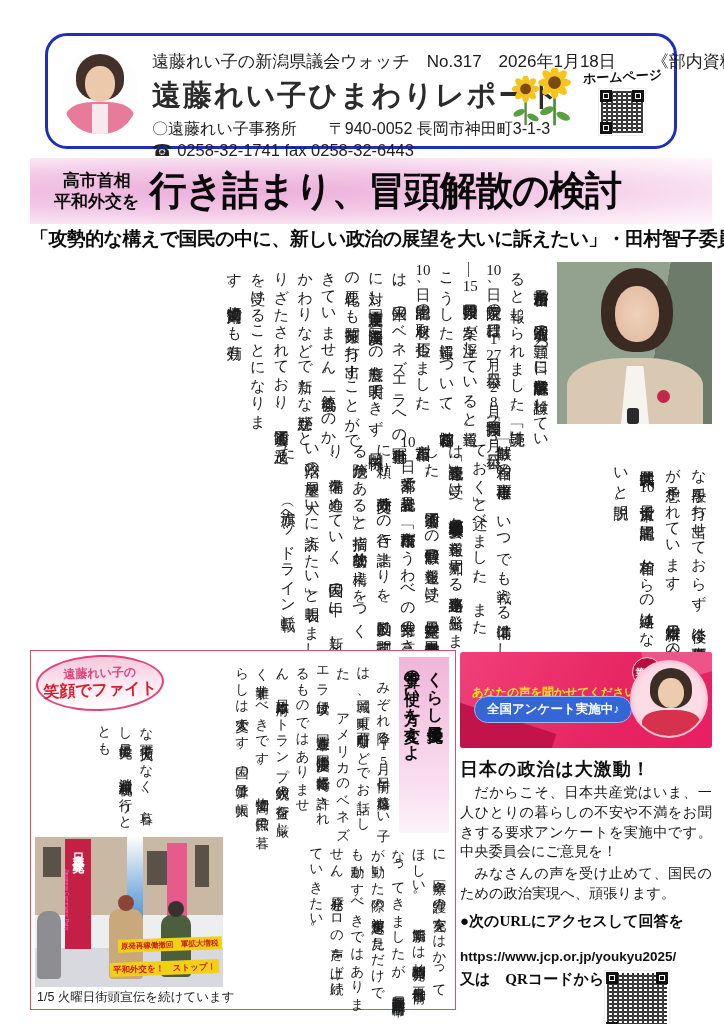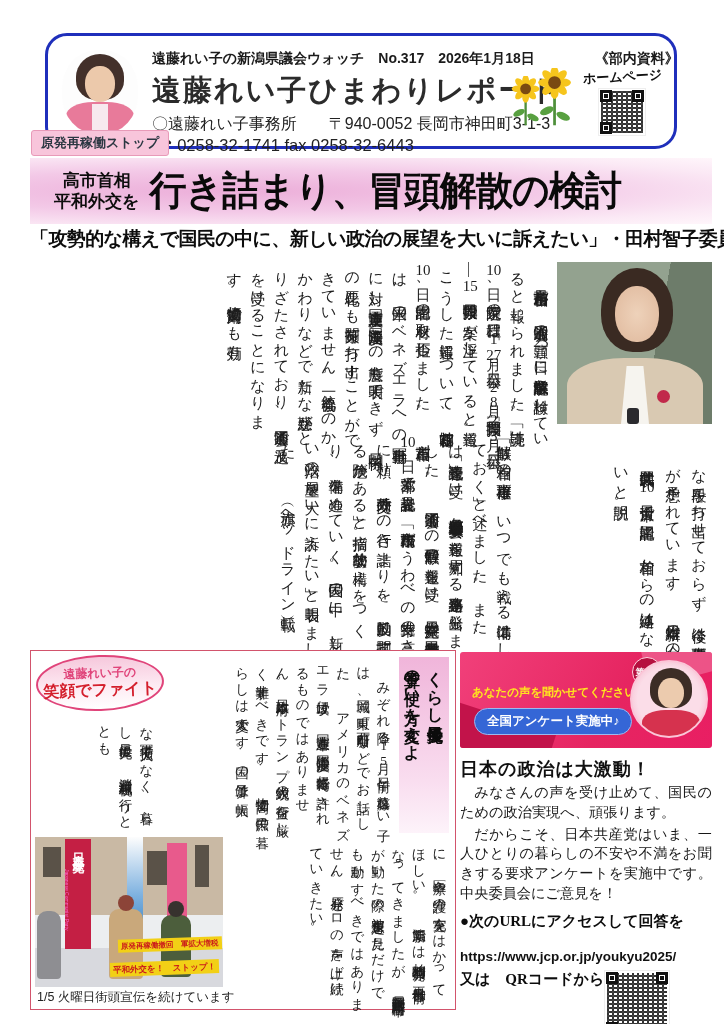--- a/index.html
+++ b/index.html
@@ -13,21 +13,21 @@
   .avatar { position:absolute; left:14px; top:14px; width:76px; height:84px;
     border-radius:46%; overflow:hidden; background:#fdfdfd; }
   .av-hair { position:absolute; left:14px; top:4px; width:48px; height:46px; background:#43302a;
     border-radius:50% 50% 42% 42%; }
   .av-face { position:absolute; left:23px; top:16px; width:30px; height:36px; background:#ecc9ab;
     border-radius:48%; }
   .av-jacket { position:absolute; left:4px; top:52px; width:68px; height:34px; background:#e87a9a;
     border-radius:40% 40% 0 0; }
   .av-blouse { position:absolute; left:30px; top:54px; width:16px; height:30px; background:#f7e9ee; }
   .hd-text { position:absolute; left:104px; top:14px; width:430px; }
-  .hd-row1 { display:flex; gap:34px; font-size:14px; font-weight:bold; color:#1b1b1b; white-space:nowrap; }
+  .hd-row1 { display:flex; gap:10px; font-size:17px; font-weight:normal; color:#1b1b1b; white-space:nowrap; }
   .hd-internal { margin-left:26px; }
   .hd-title { font-size:29px; font-weight:600; color:#2b2b2b; letter-spacing:2px; margin-top:3px; white-space:nowrap; }
   .hd-office { font-size:16px; color:#222; margin-top:3px; white-space:nowrap; }
   .hd-phone { font-size:16.5px; color:#222; margin-top:1px; white-space:nowrap; }
   .stop-badge { position:absolute; left:-17px; bottom:-10px; background:#f8c5db; border:1px solid #e89ab8;
     color:#2b3742; font-size:13px; font-weight:bold; padding:3px 9px; border-radius:3px; white-space:nowrap; }
   .hd-right { position:absolute; right:12px; top:32px; display:flex; align-items:flex-start; gap:8px; }
   .sunflowers { display:flex; align-items:flex-end; }
   .hp-col { display:flex; flex-direction:column; align-items:center; }
   .hp-label { font-size:13px; font-weight:bold; color:#111; transform:rotate(-3deg); margin-bottom:2px; white-space:nowrap; }
@@ -124,21 +124,21 @@
   .bn-wedge1 { position:absolute; left:-30px; bottom:-26px; width:120px; height:60px;
     background:#c2134a; transform:rotate(18deg); }
   .bn-wedge2 { position:absolute; right:-20px; top:-30px; width:90px; height:55px;
     background:#f06a97; transform:rotate(-15deg); opacity:.7; }
   .bn-title { position:absolute; left:10px; top:7px; color:#fff; font-size:17px; font-weight:900;
     white-space:nowrap; text-shadow:0 1px 2px rgba(120,0,40,.4); }
   .bn-badge { position:absolute; left:172px; top:5px; width:30px; height:30px; border-radius:50%;
     background:#b50f3f; color:#fff; font-size:9px; font-weight:900; display:flex; align-items:center;
     justify-content:center; border:1px solid #ffd4e0; }
   .bn-sub { position:absolute; left:12px; top:33px; color:#ffe51e; font-size:11.5px; font-weight:bold; white-space:nowrap; }
-  .bn-btn { position:absolute; left:14px; top:56px; background:#3566d6; color:#fff; font-size:12.5px;
+  .bn-btn { position:absolute; left:14px; top:44px; background:#3566d6; color:#fff; font-size:12.5px;
     font-weight:bold; padding:4px 12px; border-radius:14px; white-space:nowrap; border:1px solid #9db9ef; }
   .bn-circle { position:absolute; right:4px; top:8px; width:78px; height:78px; border-radius:50%;
     background:radial-gradient(#fbdde8 60%,#f3a8c0); overflow:hidden; border:2px solid #fbc6d8; }
   .bc-hair { position:absolute; left:18px; top:6px; width:42px; height:40px; background:#3c2d26;
     border-radius:50% 50% 40% 40%; }
   .bc-face { position:absolute; left:26px; top:16px; width:26px; height:30px; background:#eccbae; border-radius:48%; }
   .bc-top { position:absolute; left:10px; top:48px; width:58px; height:30px; background:#d6324e;
     border-radius:40% 40% 0 0; }
   .sv-headline { margin-top:9px; font-size:18px; font-weight:900; color:#101010;
     letter-spacing:1px; }
@@ -166,21 +166,20 @@
     </div>
     <div class="hd-text">
       <div class="hd-row1">
         <span>遠藤れい子の新潟県議会ウォッチ　No.317　2026年1月18日</span>
         <span class="hd-internal">《部内資料》</span>
       </div>
       <div class="hd-title">遠藤れい子ひまわりレポート</div>
       <div class="hd-office">〇遠藤れい子事務所　　〒940-0052 長岡市神田町3-1-3</div>
       <div class="hd-phone">☎ 0258-32-1741  fax 0258-32-6443</div>
     </div>
-    <div class="stop-badge">原発再稼働ストップ</div>
     <div class="hd-right">
       <div class="sunflowers">
         <svg width="34" height="52" viewBox="0 0 44 64">
           <rect x="20" y="24" width="3" height="38" fill="#4e8f3a"></rect>
           <ellipse cx="13" cy="46" rx="8" ry="4" fill="#58a040" transform="rotate(-25 13 46)"></ellipse>
           <ellipse cx="31" cy="52" rx="8" ry="4" fill="#58a040" transform="rotate(25 31 52)"></ellipse>
           <g fill="#f6c51d">
             <ellipse cx="21.5" cy="5" rx="4.5" ry="8"></ellipse>
             <ellipse cx="21.5" cy="5" rx="4.5" ry="8" transform="rotate(45 21.5 15)"></ellipse>
             <ellipse cx="21.5" cy="5" rx="4.5" ry="8" transform="rotate(90 21.5 15)"></ellipse>
@@ -289,22 +288,22 @@
       <div class="bn-badge">第2弾</div>
       <div class="bn-sub">あなたの声を聞かせてください</div>
       <div class="bn-btn">全国アンケート実施中♪</div>
       <div class="bn-circle">
         <div class="bc-hair"></div>
         <div class="bc-face"></div>
         <div class="bc-top"></div>
       </div>
     </div>
     <div class="sv-headline">日本の政治は大激動！</div>
+    <p class="sv-para">だからこそ、日本共産党はいま、一人ひとりの暮らしの不安や不満をお聞きする要求アンケートを実施中です。中央委員会にご意見を！</p>
     <p class="sv-para">みなさんの声を受け止めて、国民のための政治実現へ、頑張ります。</p>
-    <p class="sv-para">だからこそ、日本共産党はいま、一人ひとりの暮らしの不安や不満をお聞きする要求アンケートを実施中です。中央委員会にご意見を！</p>
     <div class="sv-url-label">●次のURLにアクセスして回答を</div>
     <div class="sv-url">https://www.jcp.or.jp/youkyu2025/</div>
     <div class="sv-qr-row">
       <div class="sv-qr-label">又は　QRコードから</div>
       <div class="qr sv-qr" style="width:66px;height:66px;">
         <div class="qr-noise"></div>
           <div class="qr-f tl"></div>
           <div class="qr-f tr"></div>
           <div class="qr-f bl"></div>
       </div>

